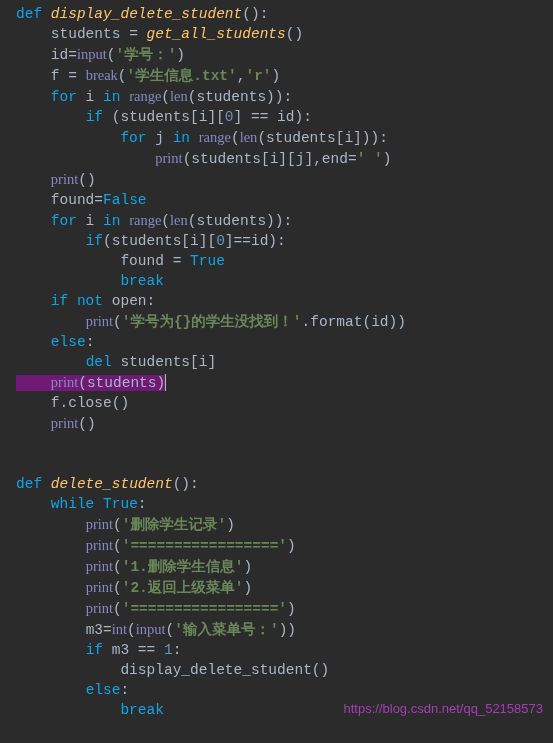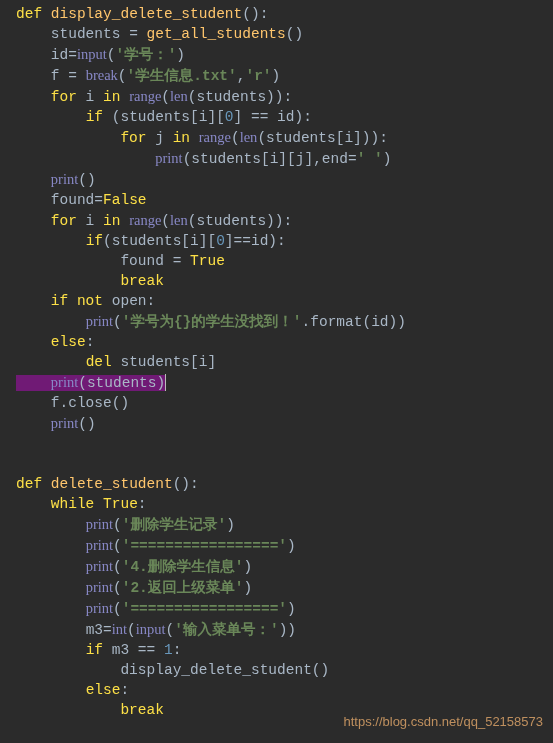--- a/index.html
+++ b/index.html
@@ -11,45 +11,45 @@
     color: #a9b7c6;
     width: 553px;
     height: 743px;
     overflow: hidden;
     position: relative;
   }
   .code-container {
     padding: 4px 0 0 16px;
     white-space: pre;
   }
-  .kw { color: #fde047; }
-  .fn { color: #ffc66d; }
+  .kw { color: #0ea5e9; }
+  .fn { color: #ffc66d; font-style: italic; }
   .builtin { color: #8888c6; font-family: Liberation Serif, serif; }
   .str { color: #6a8759; font-weight: bold; }
   .num { color: #6897bb; }
   .highlight {
     background: #701a75;
   }
   .cursor-line {
     display: inline-block;
     position: relative;
   }
   .caret {
     position: absolute;
     right: -1px;
     top: 1px;
     width: 1px;
     height: 17px;
     background: #bbbbbb;
   }
   .watermark {
     position: absolute;
-    bottom: 11px;
+    bottom: 24px;
     right: 10px;
-    color: #fdba74;
+    color: #d946ef;
     font-size: 13px;
     font-family: Arial, sans-serif;
     opacity: 0.7;
     text-align: center;
   }
 </style>
 </head>
 <body>
 
 <div class="code-container"><span><span class="kw">def</span> <span class="fn">display_delete_student</span>():</span>
@@ -72,21 +72,21 @@
 <span>        <span class="kw">del</span><span> students[i]</span></span>
 <span><span class="highlight">    <span class="builtin">print</span><span class="cursor-line"><span>(students)</span><span class="caret"></span></span></span></span>
 <span>    <span>f.close()</span></span>
 <span>    <span class="builtin">print</span>()</span>
 
 
 <span><span class="kw">def</span> <span class="fn">delete_student</span>():</span>
 <span>    <span class="kw">while</span> <span class="kw">True</span>:</span>
 <span>        <span class="builtin">print</span>(<span class="str">'删除学生记录'</span>)</span>
 <span>        <span class="builtin">print</span>(<span class="str">'================='</span>)</span>
-<span>        <span class="builtin">print</span>(<span class="str">'4.删除学生信息'</span>)</span>
+<span>        <span class="builtin">print</span>(<span class="str">'1.删除学生信息'</span>)</span>
 <span>        <span class="builtin">print</span>(<span class="str">'2.返回上级菜单'</span>)</span>
 <span>        <span class="builtin">print</span>(<span class="str">'================='</span>)</span>
 <span>        <span>m3=</span><span class="builtin">int</span>(<span class="builtin">input</span>(<span class="str">'输入菜单号：'</span>))</span>
 <span>        <span class="kw">if</span><span> m3 == </span><span class="num">1</span>:</span>
 <span>            <span>display_delete_student()</span></span>
 <span>        <span class="kw">else</span>:</span>
 <span>            <span class="kw">break</span></span></div>
 
 <div class="watermark">https://blog.csdn.net/qq_52158573</div>
 

